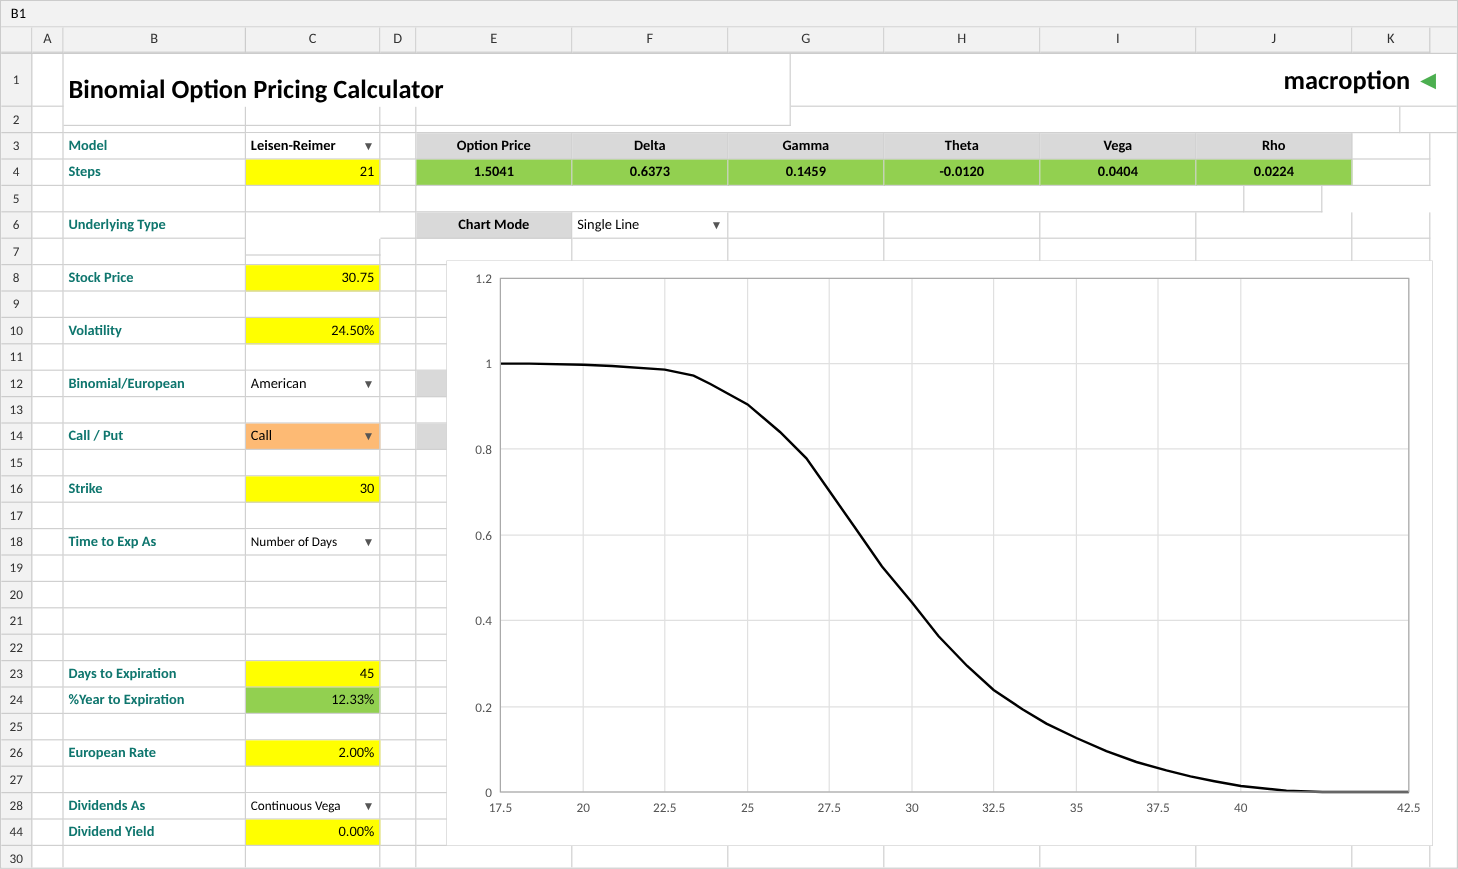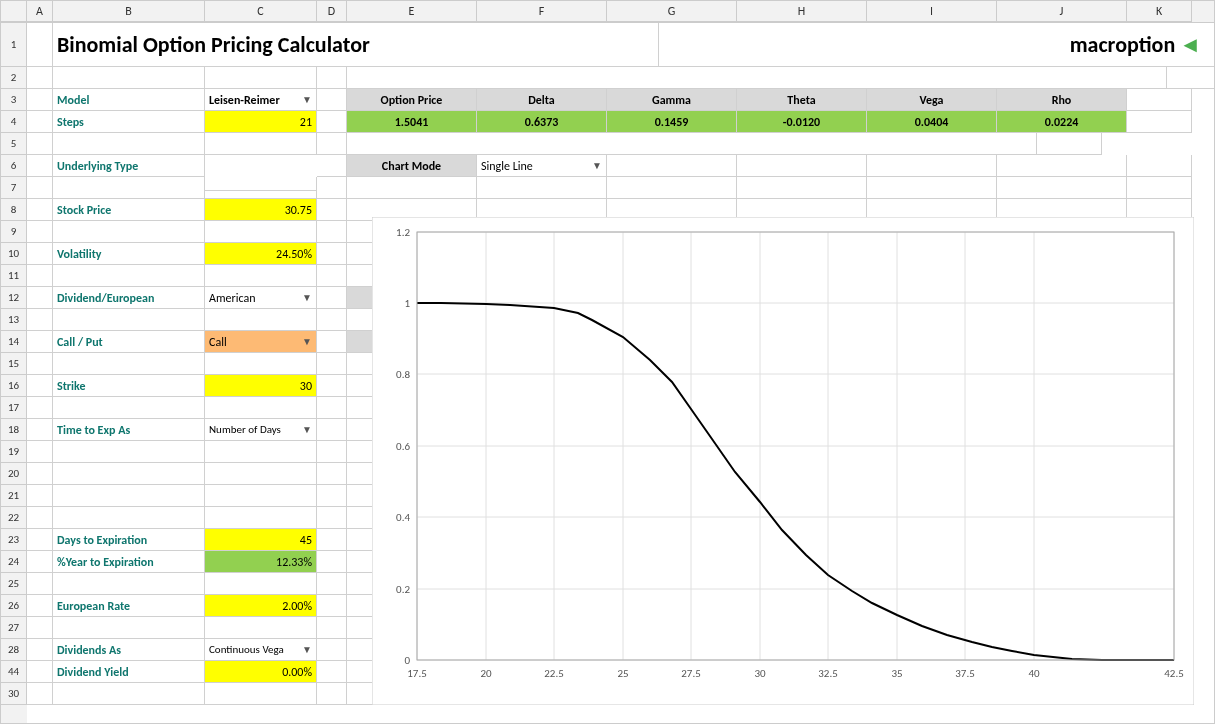--- a/index.html
+++ b/index.html
@@ -56,20 +56,23 @@
     
     .formula-bar { height: 22px; background: #f2f2f2; border-bottom: 1px solid #ccc; display: flex; align-items: center; padding: 0 8px; font-size: 12px; }
 
     .merged-title { font-size: 22px; font-weight: bold; }
   </style>
 </head>
 <body>
 
 <div class="spreadsheet">
 
+  <div class="formula-bar">
+    <span>B1</span>
+  </div>
 
   <div class="col-header-row">
     <div class="col-header" style="width:26px"></div>
     <div class="col-header col-a">A</div>
     <div class="col-header col-b">B</div>
     <div class="col-header col-c">C</div>
     <div class="col-header col-d">D</div>
     <div class="col-header col-e">E</div>
     <div class="col-header col-f">F</div>
     <div class="col-header col-g">G</div>
@@ -112,21 +115,21 @@
       <div class="row-num">28</div>
       <div class="row-num">44</div>
       <div class="row-num">30</div>
 
     </div>
 
     <div class="main-content">
 
       <div class="row" style="height:44px; position:relative;">
         <div class="cell col-a" style="height:44px; border-bottom:1px solid #d0d0d0;"></div>
-        <div class="cell col-b merged-title" style="height:44px; width:606px; border-right:1px solid #d0d0d0; border-bottom:1px solid #d0d0d0; font-size:22px; font-weight:bold;">Binomial Option Pricing Calculator</div>
+        <div class="cell col-b merged-title" style="height:60px; width:606px; border-right:1px solid #d0d0d0; border-bottom:1px solid #d0d0d0; font-size:22px; font-weight:bold;">Binomial Option Pricing Calculator</div>
 
         <div class="cell" style="height:44px; width:559px; border-right:1px solid #d0d0d0; border-bottom:1px solid #d0d0d0; justify-content:flex-end; padding-right:16px;">
           <div class="logo-text">
             <span>macroption</span>
             <span style="color:#4CAF50; font-size:22px;">◄</span>
           </div>
         </div>
       </div>
 
       <div class="row">
@@ -264,21 +267,21 @@
         <div class="cell col-f"></div>
         <div class="cell col-g"></div>
         <div class="cell col-h"></div>
         <div class="cell col-i"></div>
         <div class="cell col-j"></div>
         <div class="cell col-k"></div>
       </div>
 
       <div class="row">
         <div class="cell col-a"></div>
-        <div class="cell col-b cell-label">Dividend/European</div>
+        <div class="cell col-b cell-label">Binomial/European</div>
         <div class="cell col-c dropdown-cell" style="background:#fff;">
           <span>American</span>
           <span class="dropdown-arrow">▼</span>
         </div>
         <div class="cell col-d"></div>
         <div class="cell col-e cell-header-gray">X-Axis</div>
         <div class="cell col-f dropdown-cell" style="background:#fff;">
           <span>Strike</span>
           <span class="dropdown-arrow">▼</span>
         </div>

